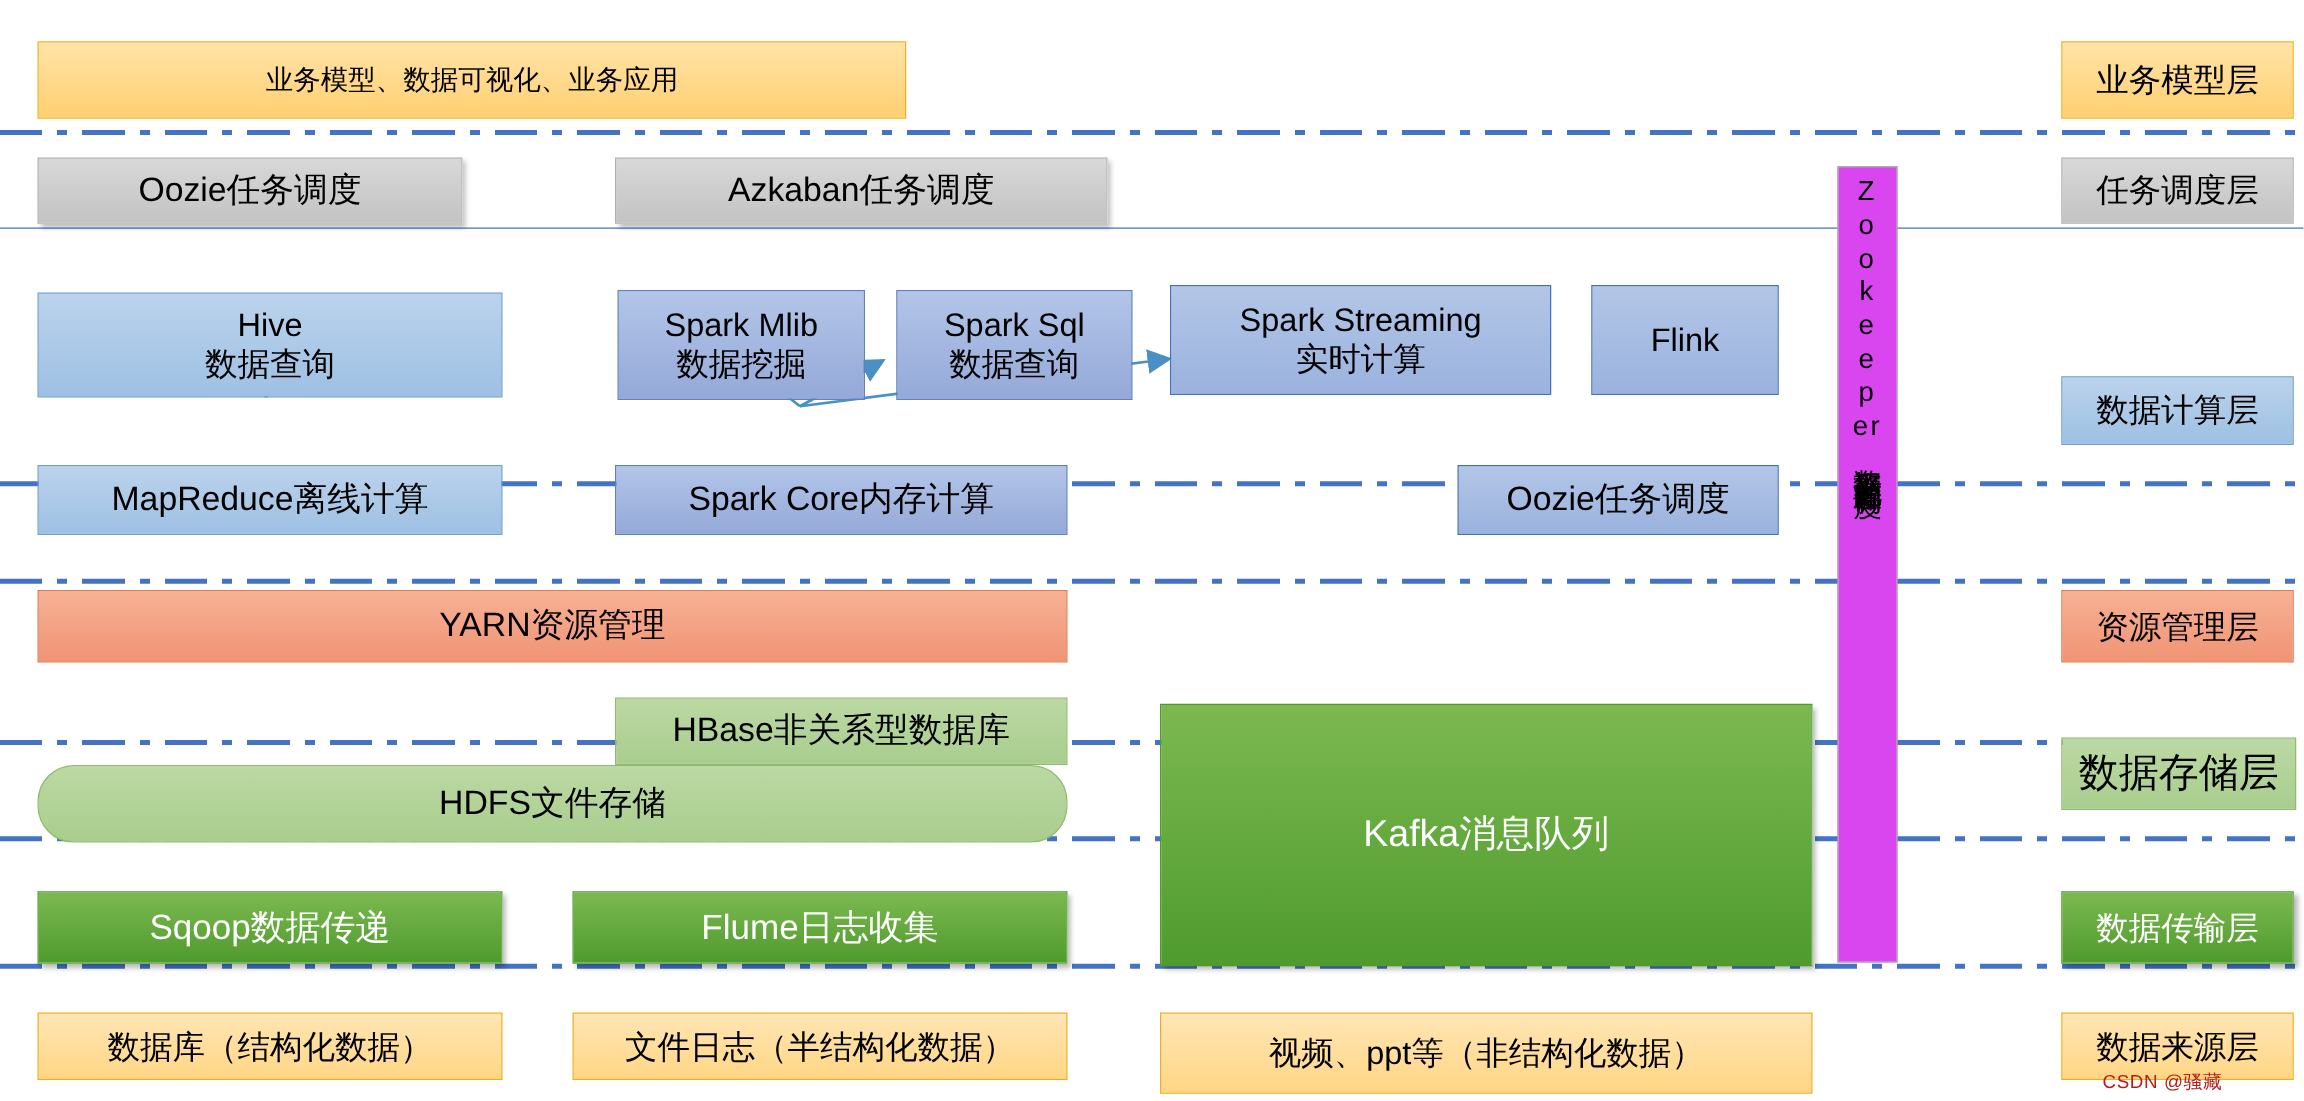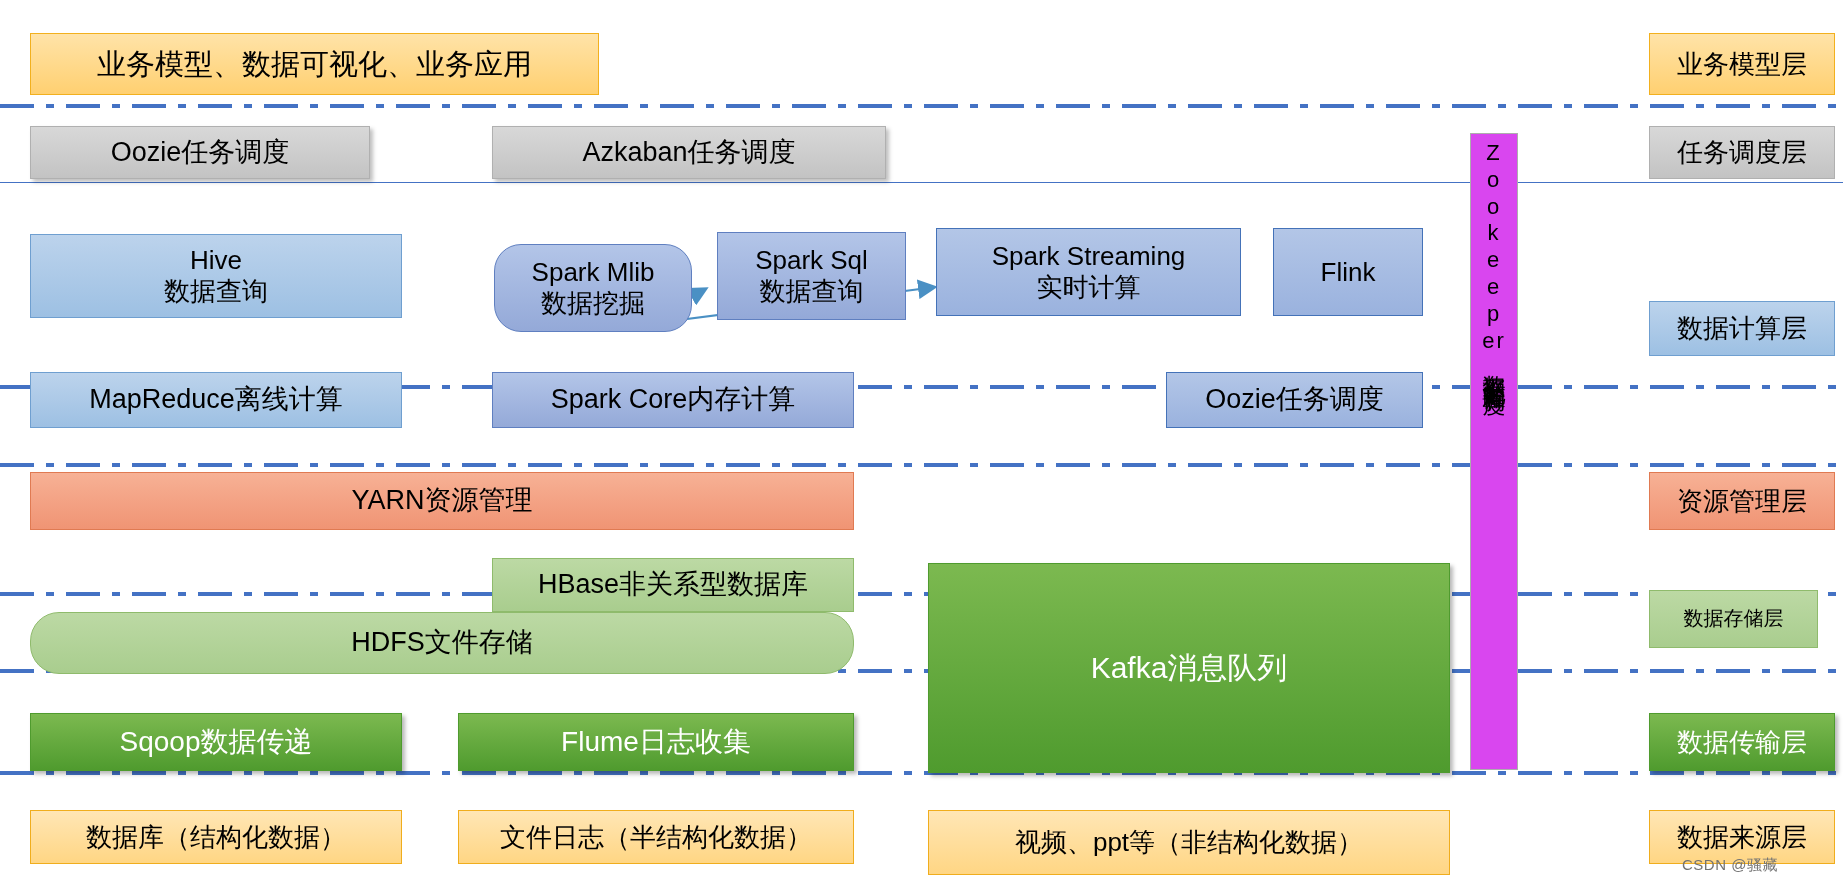--- a/index.html
+++ b/index.html
@@ -92,21 +92,21 @@
     border-top: 1.6px solid #4472c4;
   }
   .vtext {
     writing-mode: vertical-rl;
     text-orientation: upright;
     letter-spacing: 2px;
     line-height: 1;
   }
   .watermark {
     position: absolute;
-    color: #737373;
+    color: #b91c1c;
     font-size: 15px;
     letter-spacing: 0.5px;
   }
 </style>
 </head>
 <body>
 
 <div id="canvas">
 
   <div class="dashdot" style="left:0px; top:104px; width:1843px;"></div>
@@ -126,34 +126,34 @@
 
     <line x1="213" y1="318" x2="213" y2="288" stroke="#4a90c4" stroke-width="3" marker-end="url(#ah)"></line>
 
     <line x1="640" y1="325" x2="598" y2="292" stroke="#4a90c4" stroke-width="2.2" marker-end="url(#ah)"></line>
 
     <line x1="640" y1="325" x2="700" y2="292" stroke="#4a90c4" stroke-width="2.2" marker-end="url(#ah)"></line>
 
     <line x1="640" y1="325" x2="928" y2="288" stroke="#4a90c4" stroke-width="2.2" marker-end="url(#ah)"></line>
   </svg>
 
-  <div class="box yellow" style="left:30px; top:33px; width:569px; height:62px; font-size:29px;">业务模型、数据可视化、业务应用</div>
+  <div class="box yellow" style="left:30px; top:33px; width:695px; height:62px; font-size:22px;">业务模型、数据可视化、业务应用</div>
 
   <div class="box yellow" style="left:1649px; top:33px; width:186px; height:62px; font-size:26px;">业务模型层</div>
 
   <div class="box grey shadowed" style="left:30px; top:126px; width:340px; height:53px; font-size:27px;">Oozie任务调度</div>
 
   <div class="box grey shadowed" style="left:492px; top:126px; width:394px; height:53px; font-size:27px;">Azkaban任务调度</div>
 
   <div class="box grey" style="left:1649px; top:126px; width:186px; height:53px; font-size:26px;">任务调度层</div>
 
   <div class="box blue-light" style="left:30px; top:234px; width:372px; height:84px; font-size:26px;">Hive
 数据查询</div>
 
-  <div class="box blue-mid" style="left:494px; top:244px; width:198px; height:88px; font-size:26px;border-radius:27px;">Spark Mlib
+  <div class="box blue-mid" style="left:494px; top:232px; width:198px; height:88px; font-size:26px;">Spark Mlib
 数据挖掘</div>
 
   <div class="box blue-mid" style="left:717px; top:232px; width:189px; height:88px; font-size:26px;">Spark Sql
 数据查询</div>
 
   <div class="box blue-plain" style="left:936px; top:228px; width:305px; height:88px; font-size:26px;">Spark Streaming
 实时计算</div>
 
   <div class="box blue-plain" style="left:1273px; top:228px; width:150px; height:88px; font-size:26px;">Flink</div>
 
@@ -168,21 +168,21 @@
   <div class="box orange" style="left:30px; top:472px; width:824px; height:58px; font-size:27px;">YARN资源管理</div>
 
   <div class="box orange" style="left:1649px; top:472px; width:186px; height:58px; font-size:26px;">资源管理层</div>
 
   <div class="box green-light" style="left:492px; top:558px; width:362px; height:54px; font-size:27px;">HBase非关系型数据库</div>
 
   <div class="box green-light" style="left:30px; top:612px; width:824px; height:62px; font-size:27px;border-radius:29px;">HDFS文件存储</div>
 
   <div class="box green-dark" style="left:928px; top:563px; width:522px; height:210px; font-size:30px;">Kafka消息队列</div>
 
-  <div class="box green-light" style="left:1649px; top:590px; width:169px; height:58px; font-size:20px;">数据存储层</div>
+  <div class="box green-light" style="left:1649px; top:590px; width:188px; height:58px; font-size:32px;">数据存储层</div>
 
   <div class="box green-dark" style="left:30px; top:713px; width:372px; height:58px; font-size:28px;">Sqoop数据传递</div>
 
   <div class="box green-dark" style="left:458px; top:713px; width:396px; height:58px; font-size:28px;">Flume日志收集</div>
 
   <div class="box green-dark" style="left:1649px; top:713px; width:186px; height:58px; font-size:26px;">数据传输层</div>
 
   <div class="box yellow-light" style="left:30px; top:810px; width:372px; height:54px; font-size:26px;">数据库（结构化数据）</div>
 
   <div class="box yellow-light" style="left:458px; top:810px; width:396px; height:54px; font-size:26px;">文件日志（半结构化数据）</div>

